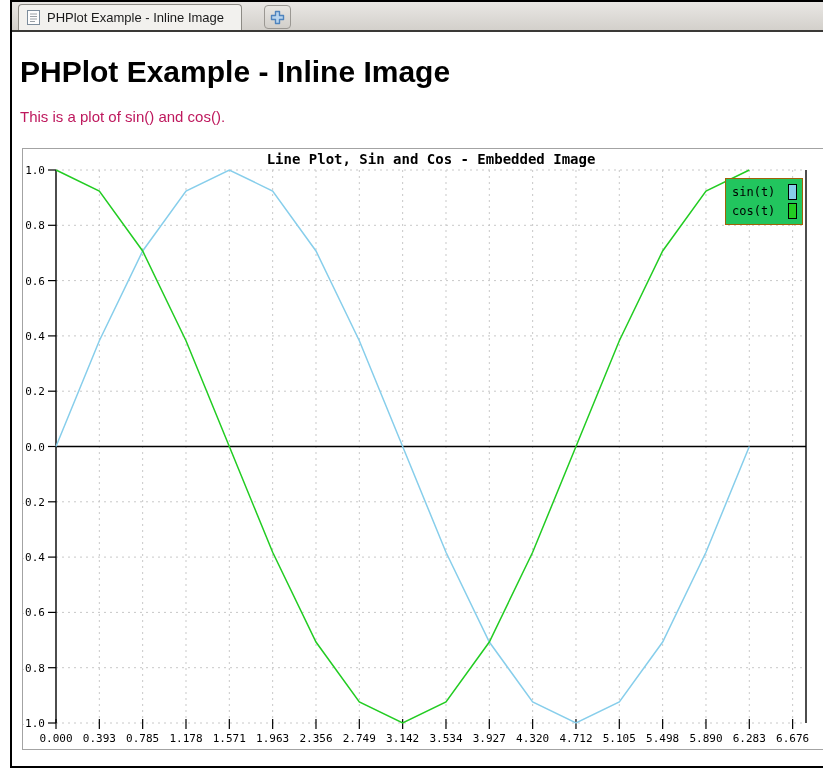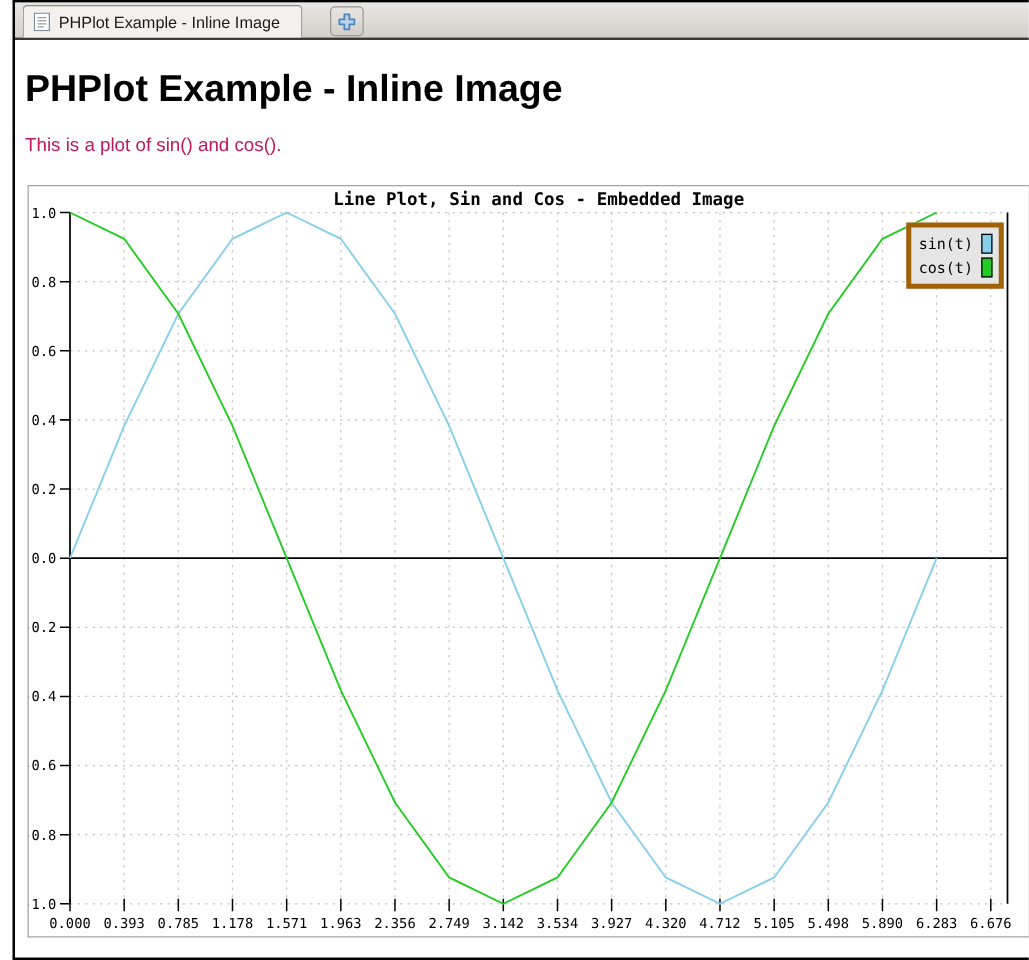--- a/index.html
+++ b/index.html
@@ -61,22 +61,22 @@
     width: 802px; height: 602px;
     border: 1px solid #a3a3a3;
     position: relative;
     background: #fff;
   }
   .chart svg { position: absolute; left: 0; top: 0; }
   .legend {
     position: absolute;
     left: 702px; top: 29px;
     width: 78px;
-    background: #e5e5e5;
-    border: 4px solid #a16207;
+    background: #22c55e;
+    border: 1px solid #a16207;
     padding: 3px 5px 4px 6px;
     font-family: "DejaVu Sans Mono", monospace;
     font-size: 12px;
   }
   .legend-row { display: flex; align-items: center; height: 19px; }
   .legend-label { flex: 1; }
   .swatch { width: 9px; height: 16px; border: 1px solid #000; flex: 0 0 auto; }
 </style>
 </head>
 <body>

